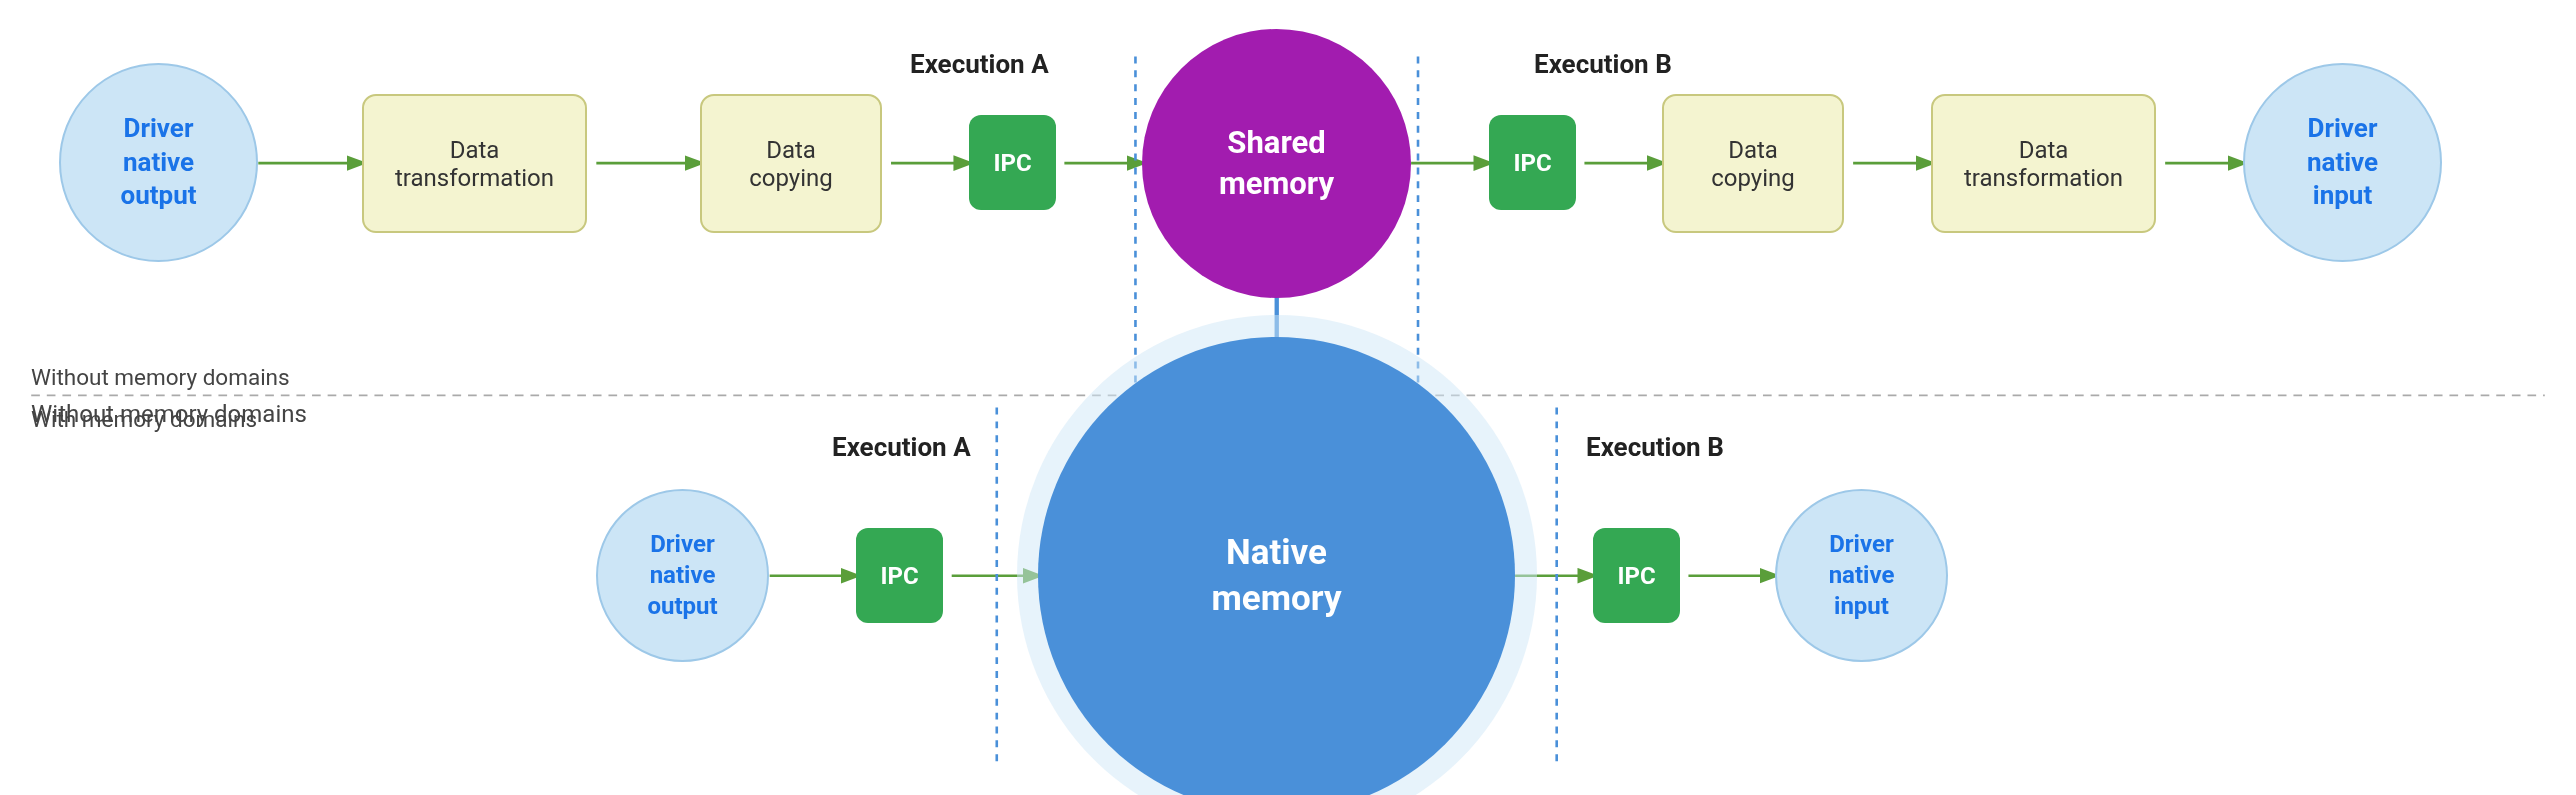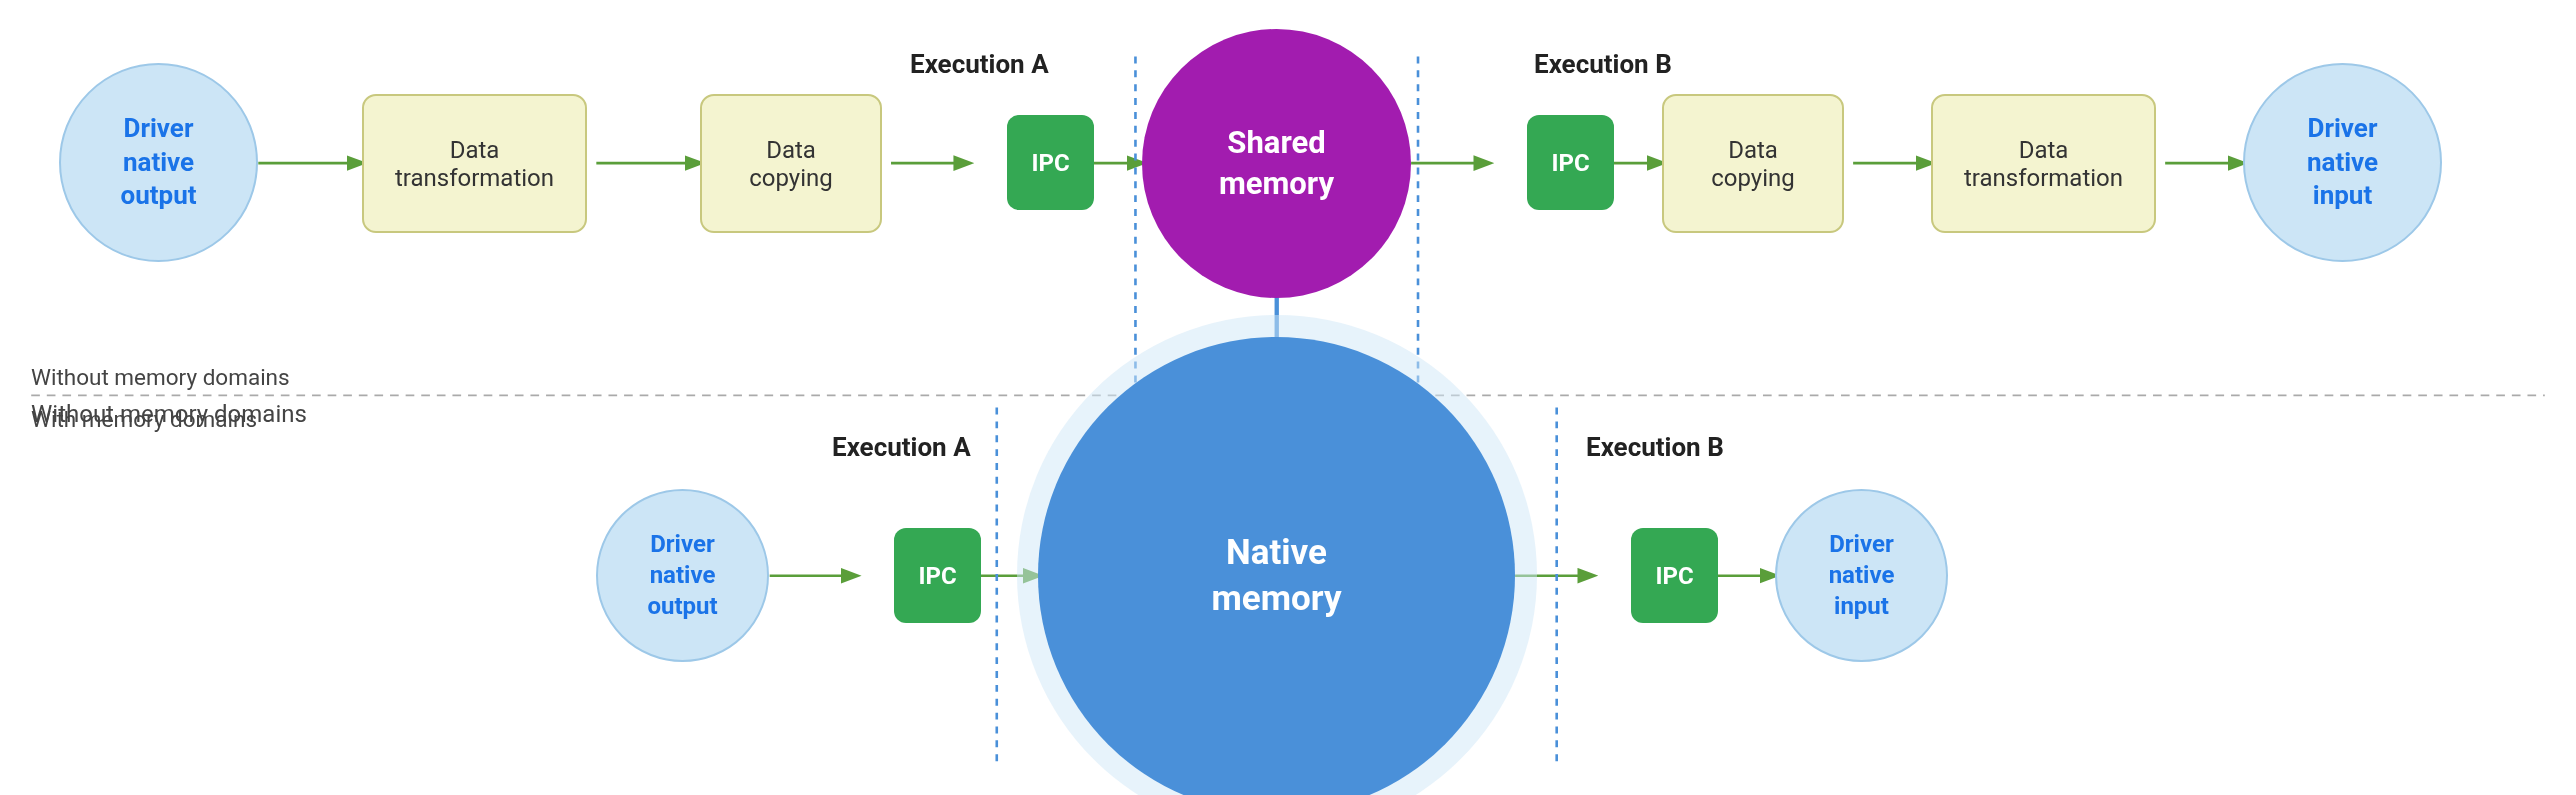--- a/index.html
+++ b/index.html
@@ -51,21 +51,20 @@
     .ipc-node {
       position: absolute;
       background: #34a853;
       color: #fff;
       border-radius: 12px;
       display: flex;
       align-items: center;
       justify-content: center;
       font-weight: 700;
       font-size: 24px;
-      margin-left: 38px;
     }
 
     
     .arrows-svg {
       position: absolute;
       top: 0;
       left: 0;
       width: 2576px;
       height: 796px;
       pointer-events: none;

